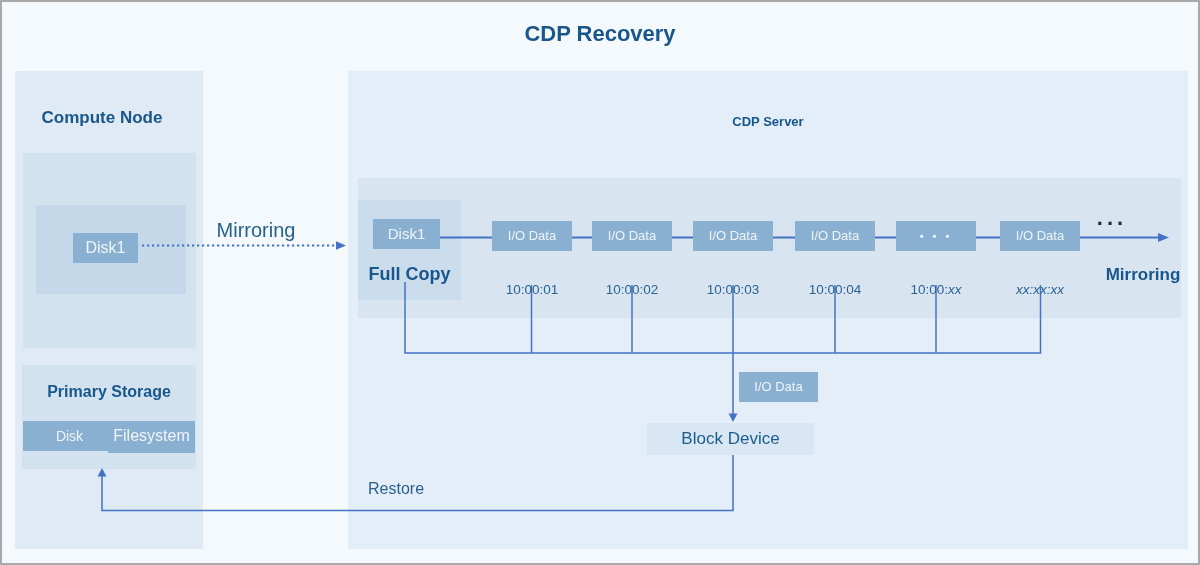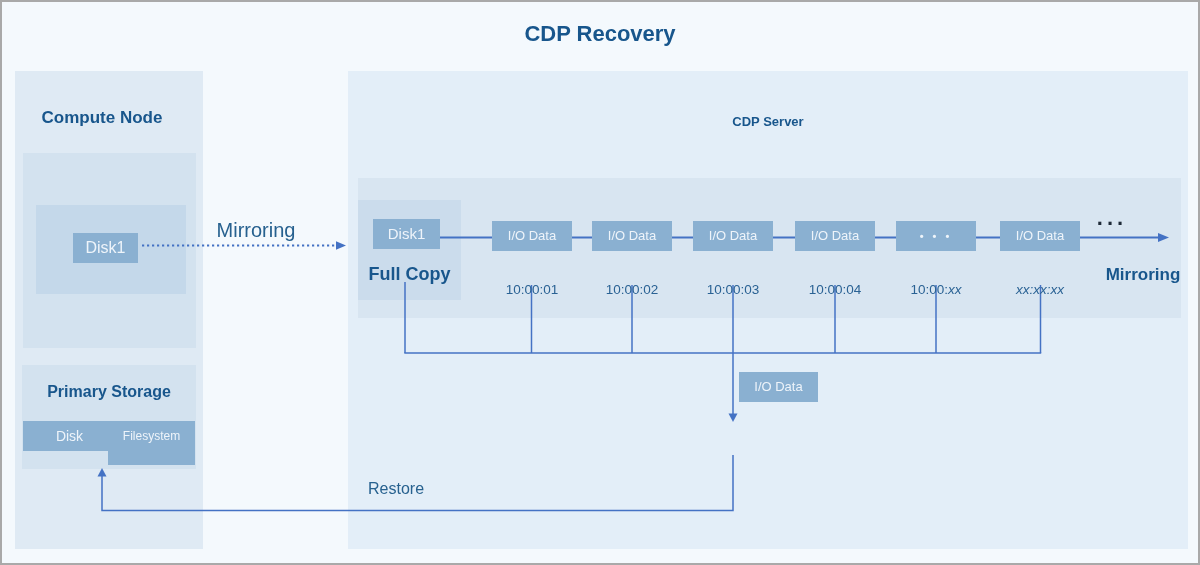--- a/index.html
+++ b/index.html
@@ -24,21 +24,21 @@
   
   .compute-panel{left:13px;top:69px;width:188px;height:478px;z-index:0;}
   .compute-title{left:26px;top:106px;width:148px;font-size:17px;z-index:3;}
   .vm-box{position:absolute;left:21px;top:151px;width:173px;height:195px;background:#d3e2ef;z-index:1;}
   .vm-title{left:21px;top:177px;width:173px;font-size:16px;z-index:3;}
   .vm-inner{position:absolute;left:34px;top:203px;width:150px;height:89px;background:#c4d8ea;z-index:1;}
   .disk1-src{left:71px;top:231px;width:65px;height:30px;line-height:30px;font-size:16px;z-index:3;}
   .ps-box{position:absolute;left:20px;top:363px;width:174px;height:104px;background:#d3e2ef;z-index:1;}
   .ps-title{left:20px;top:381px;width:174px;font-size:16px;z-index:3;}
   .ps-disk{left:21px;top:419px;width:93px;height:30px;line-height:30px;font-size:14px;z-index:3;}
-  .ps-fs{left:106px;top:419px;width:87px;height:44px;line-height:30px;font-size:12px;z-index:3;}
+  .ps-fs{left:106px;top:419px;width:87px;height:32px;line-height:30px;font-size:16px;z-index:3;}
   
   .cdp-panel{position:absolute;left:346px;top:69px;width:840px;height:478px;background:#e3eef8;z-index:0;}
   .cdp-title{left:346px;top:112px;width:840px;font-size:13px;z-index:3;}
   .tl-band{position:absolute;left:356px;top:176px;width:823px;height:140px;background:#d8e5f1;z-index:1;}
   .fc-cell{position:absolute;left:356px;top:198px;width:103px;height:100px;background:#cbdcec;z-index:1;}
   .disk1-tl{left:371px;top:217px;width:67px;height:30px;line-height:30px;font-size:15px;z-index:3;}
   .fc-caption{left:356px;top:262px;width:103px;font-size:18px;z-index:3;}
   .tl-entry{position:absolute;top:219px;width:100px;height:60px;z-index:3;}
   .io-box{position:absolute;left:10px;top:0;width:80px;height:30px;background:#8ab0d1;
           color:#eef4fa;font-size:13px;line-height:30px;text-align:center;}
@@ -139,14 +139,15 @@
     <div class="ts"><span></span><span class="it">xx:xx:xx</span></div>
   </div>
 
   <div class="overflow-dots">...</div>
   <div class="abs heading tl-label">Mirroring</div>
 
   <div class="mirroring-label label">Mirroring</div>
   <div class="restore-label label">Restore</div>
 
   <div class="steel io-restored">I/O Data</div>
+  <div class="block-device">Block Device</div>
 
 </div>
 
 </body></html>

